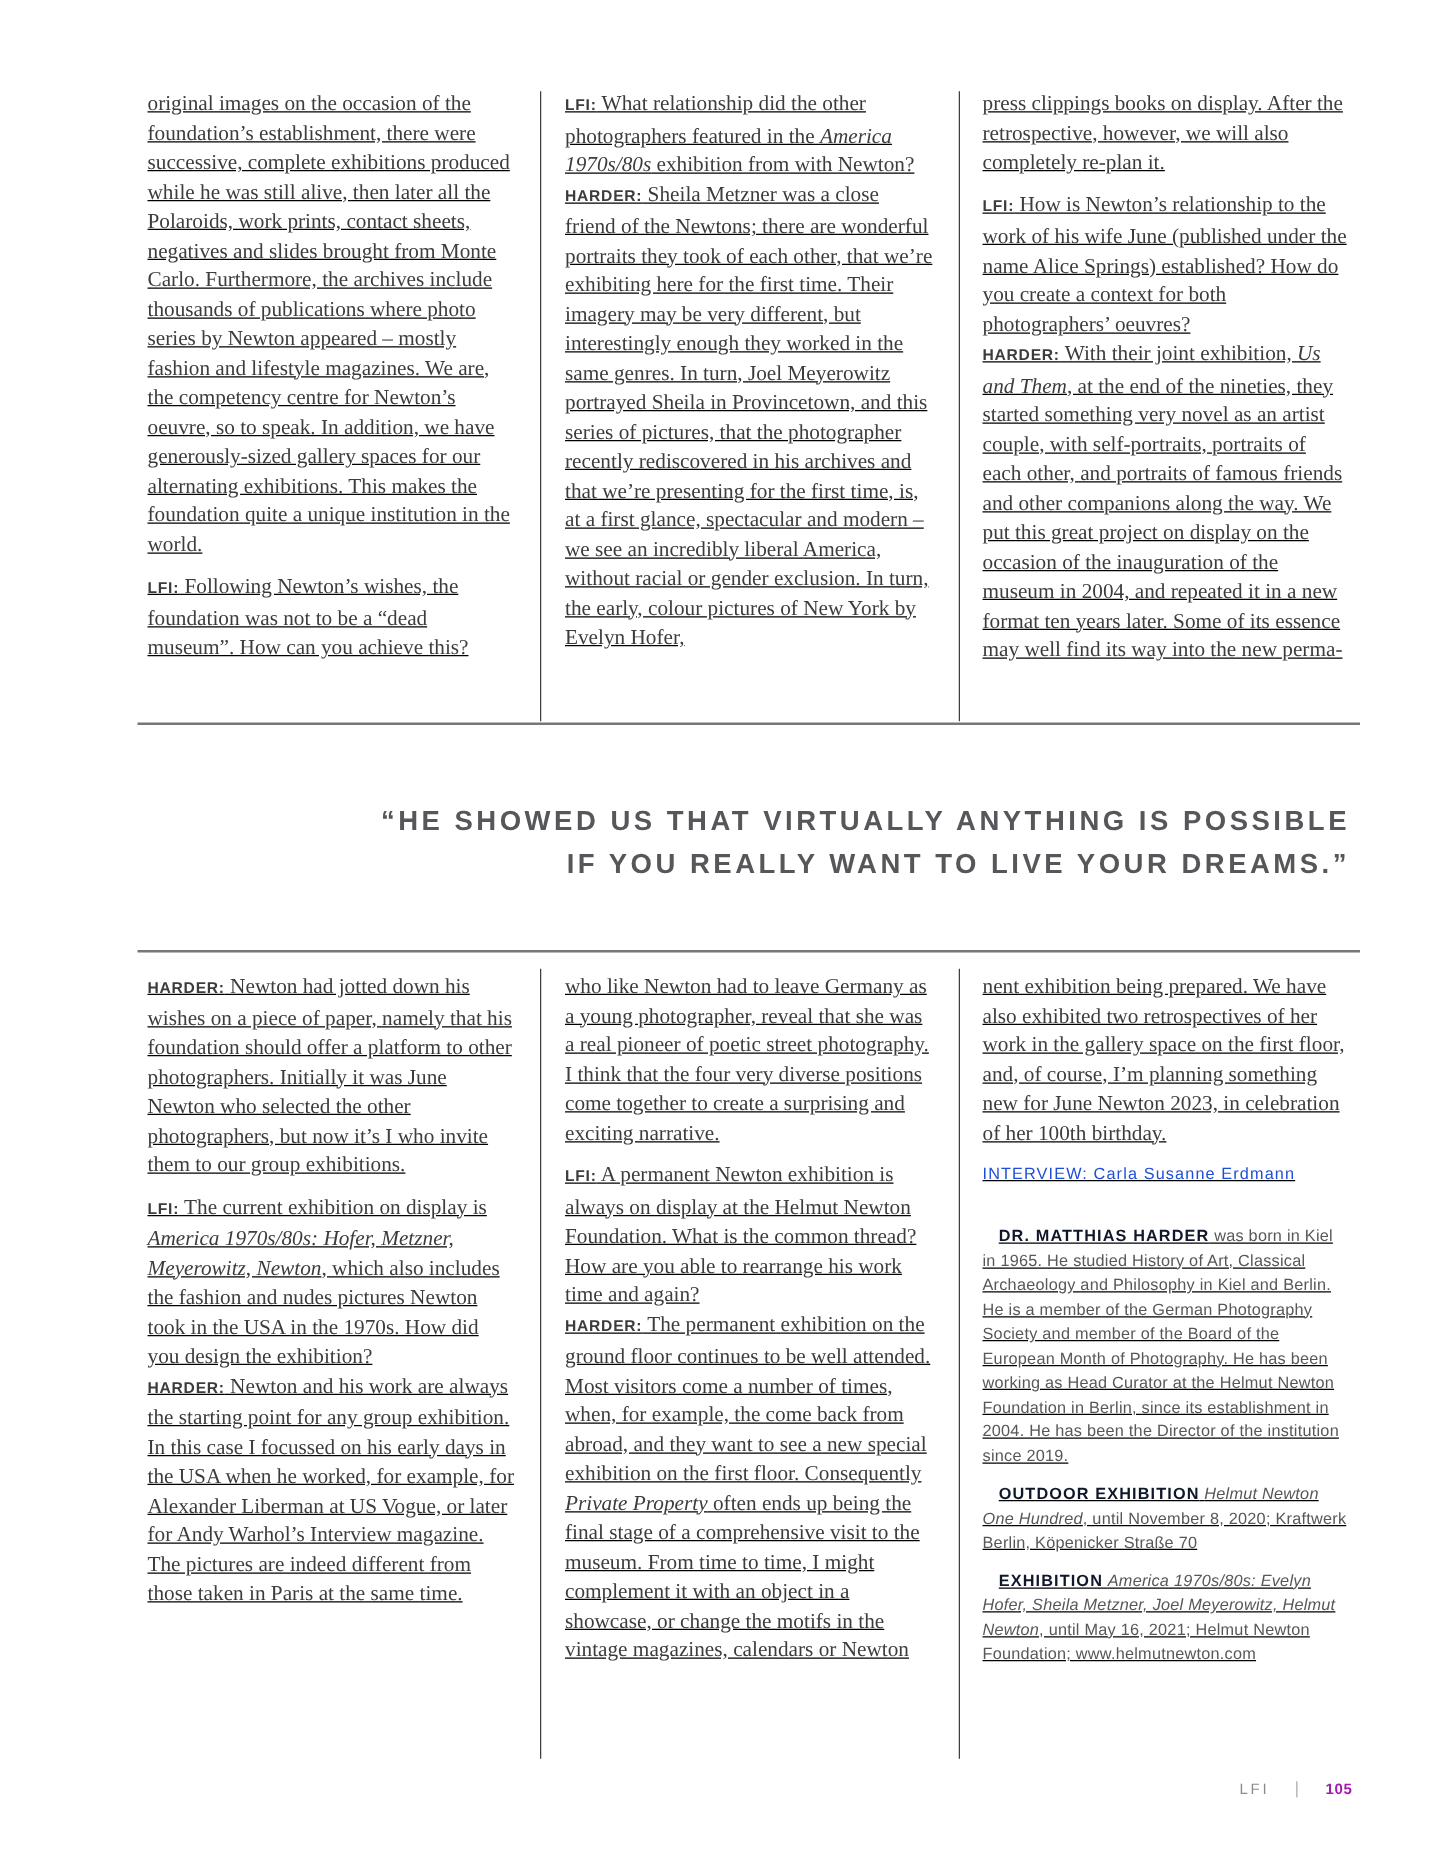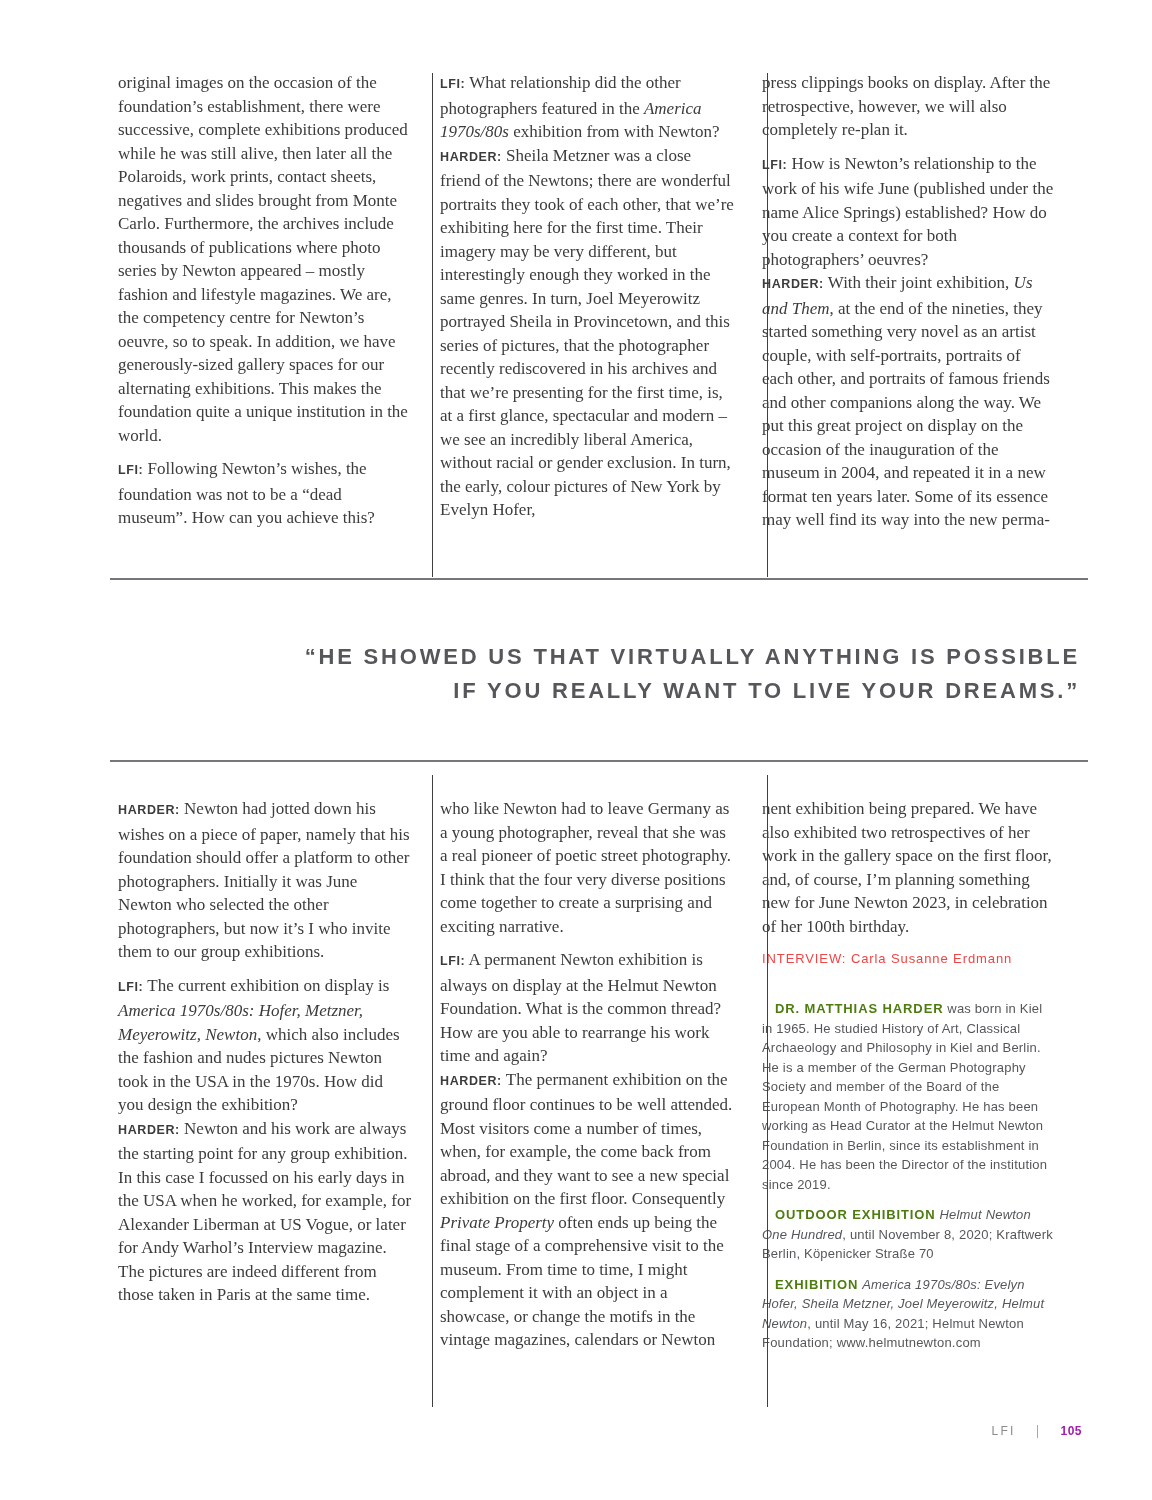--- a/index.html
+++ b/index.html
@@ -3,42 +3,42 @@
 <meta charset="utf-8">
 <style>
   * { margin:0; padding:0; box-sizing:border-box; }
   html,body { background:#ffffff; }
   .page {
     position:relative; width:1152px; height:1500px; background:#ffffff;
     overflow:hidden; font-family:"Liberation Serif", serif;
   }
   .cols {
     position:absolute; left:118px; width:962px;
-    display:grid; grid-template-columns:294px 294px 294px; column-gap:28px;
+    display:grid; grid-template-columns:294px 294px 294px; column-gap:40px;text-decoration:underline;
   }
   .cols.top    { top:71px;  }
-  .cols.bottom { top:797px; }
+  .cols.bottom { top:777px; }
   .col { min-width:0; }
 
   p.para { font-family:"Liberation Serif", serif; font-size:17px; line-height:23.5px;
            color:#3c3c3c; text-align:left; }
   p.para.gap    { margin-top:10px; }
   p.para.gap-sm { margin-top:11px; }
   p.para.gap-lg { margin-top:31px; }
 
   .seg-plain  { }
   .seg-italic { font-style:italic; }
   .seg-label  { font-family:"Liberation Sans", sans-serif; font-weight:700;
                 font-size:12.5px; letter-spacing:0.6px; color:#3c3c3c; }
 
   p.para.credit { font-family:"Liberation Sans", sans-serif; font-size:13px;
-                  letter-spacing:0.9px; color:#ef4444; line-height:19px; }
+                  letter-spacing:0.9px; color:#1d4ed8; line-height:19px; }
   p.para.bio    { font-family:"Liberation Sans", sans-serif; font-size:13px;
                   letter-spacing:0.2px; color:#55575a; line-height:19.5px; }
-  p.para.bio .seg-bold { font-weight:700; letter-spacing:0.9px; color:#4d7c0f;padding-left:13px; }
+  p.para.bio .seg-bold { font-weight:700; letter-spacing:0.9px; color:#0f172a;padding-left:13px; }
   p.para.bio .seg-italic { font-style:italic; }
 
   .hrule { position:absolute; left:110px; width:978px; height:2px; background:#76777a; }
   .hrule-top    { top:578px; }
   .hrule-bottom { top:760px; }
 
   .vrule { position:absolute; width:1px; background:#3f3f3f; }
   .vrule.v-top-1 { left:432px; top:73px;  height:504px; }
   .vrule.v-top-2 { left:767px; top:73px;  height:504px; }
   .vrule.v-bot-1 { left:432px; top:775px; height:632px; }

